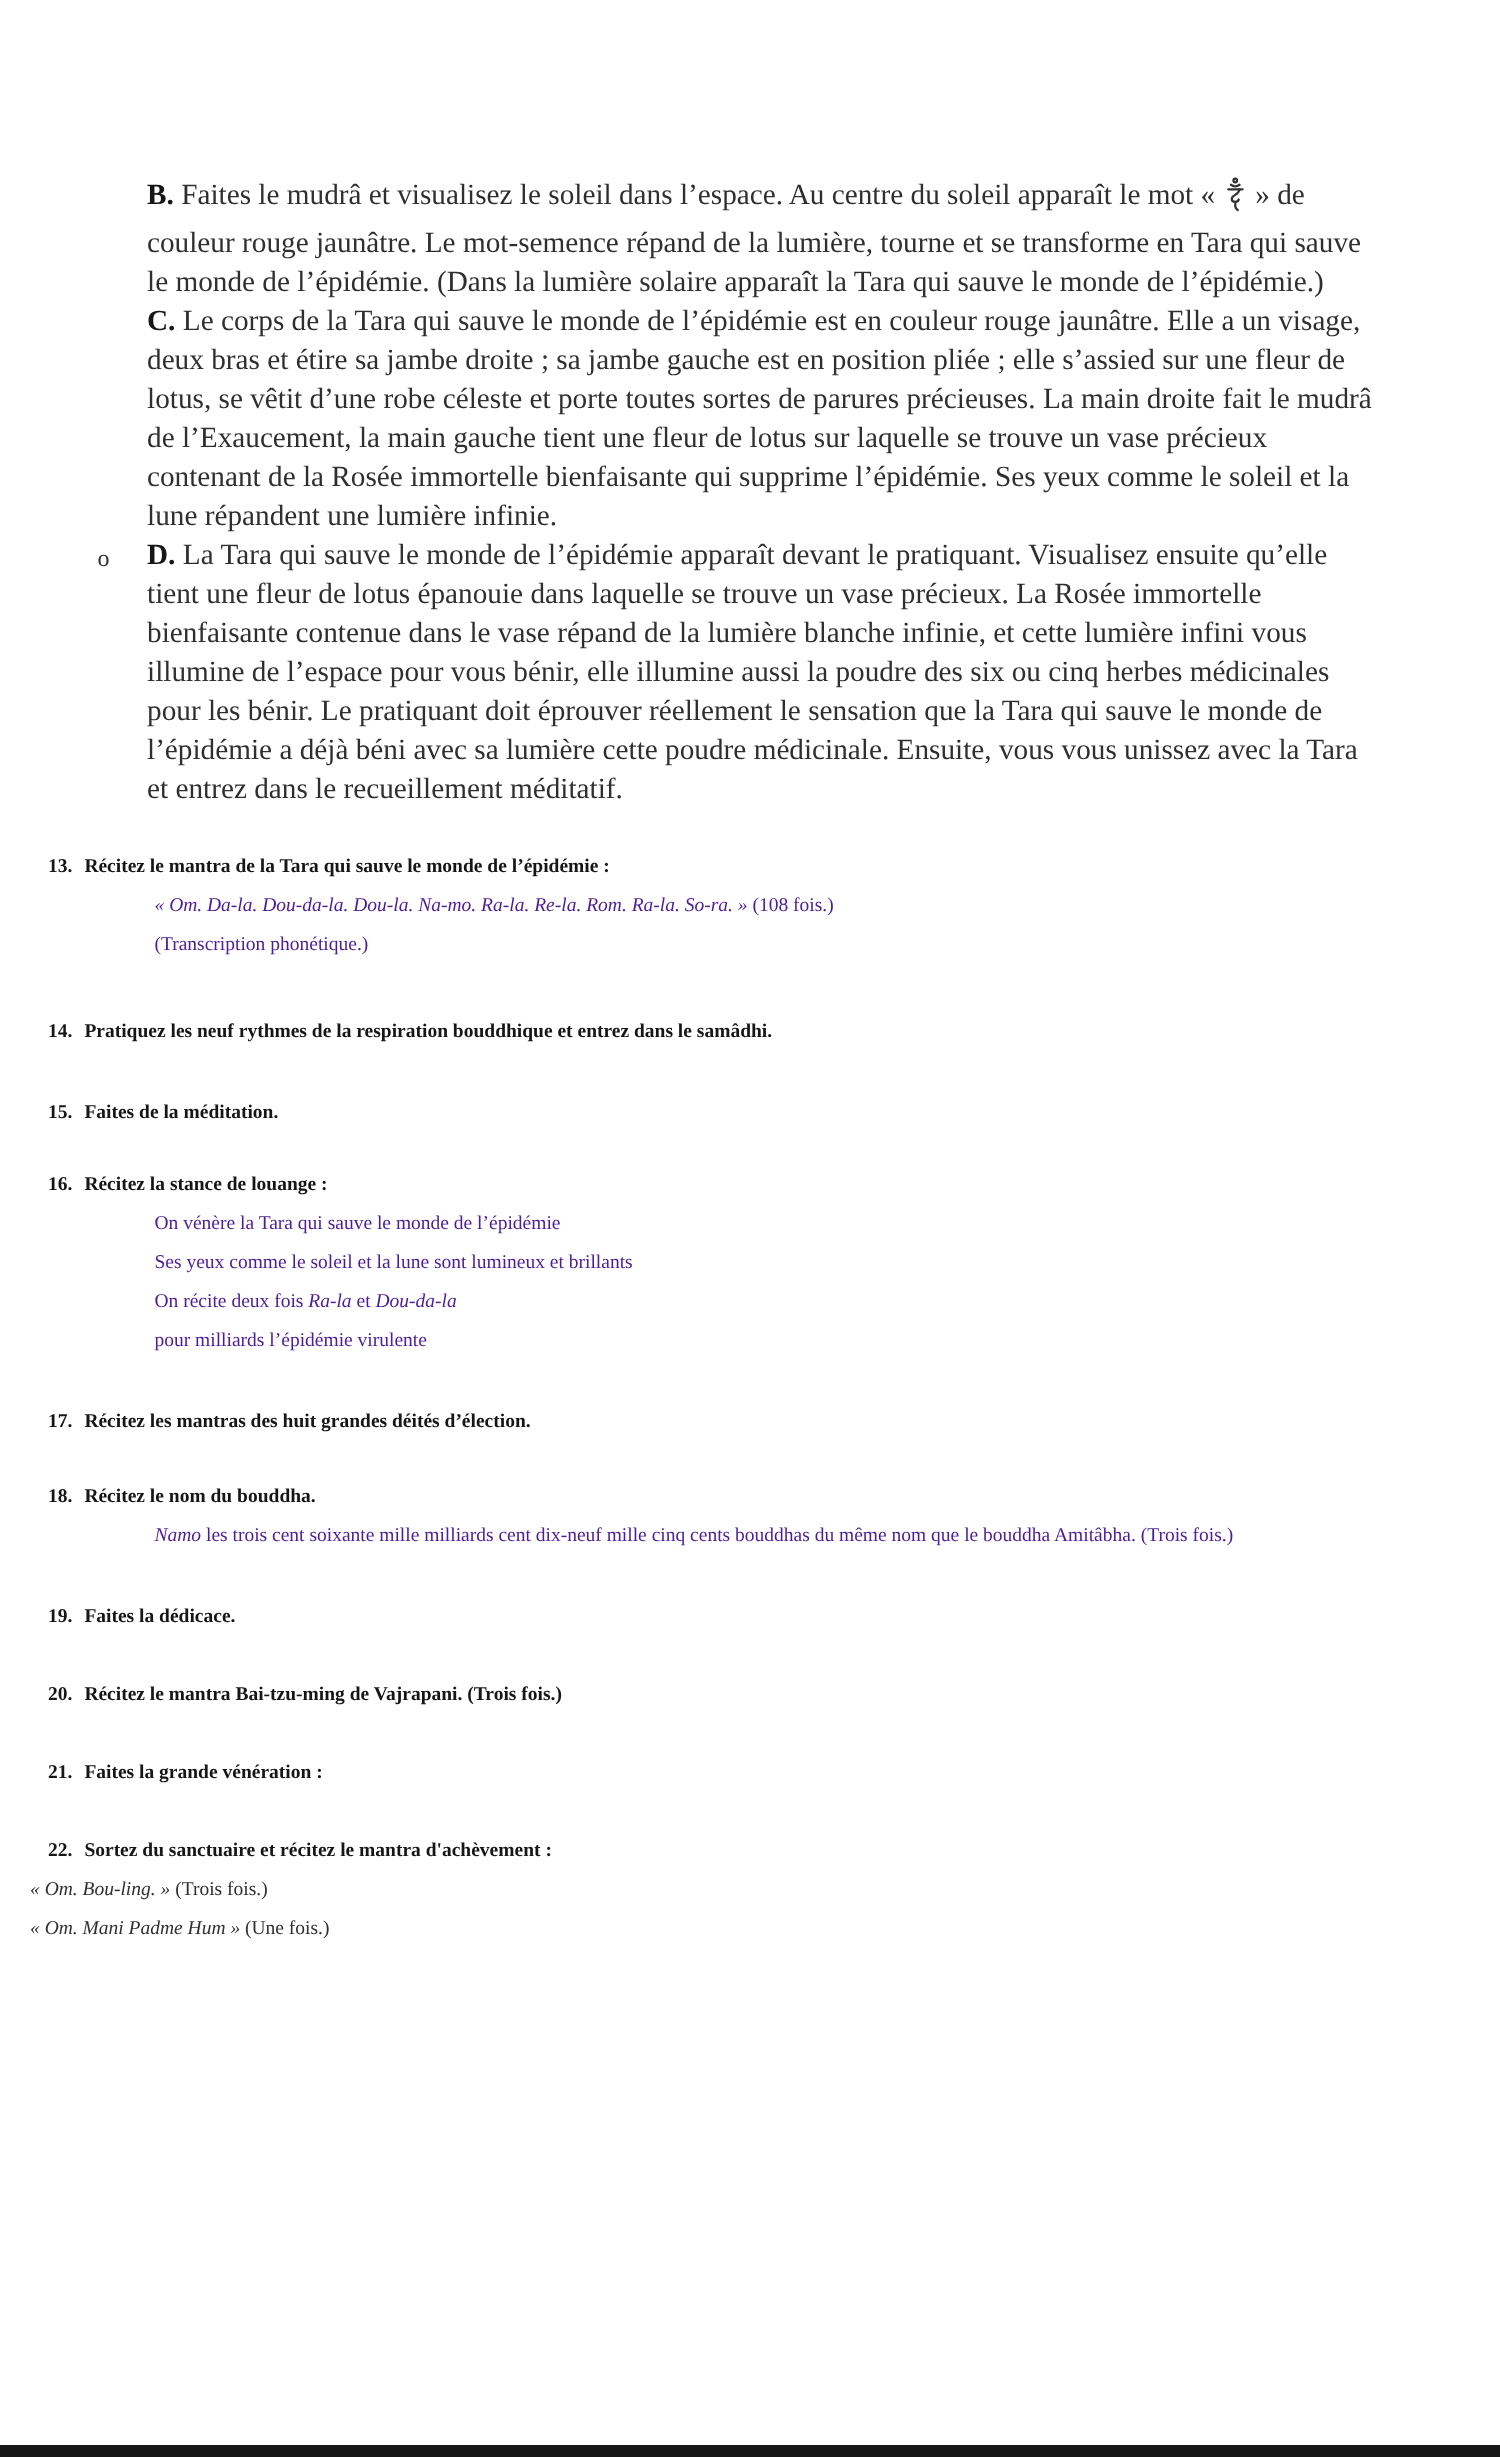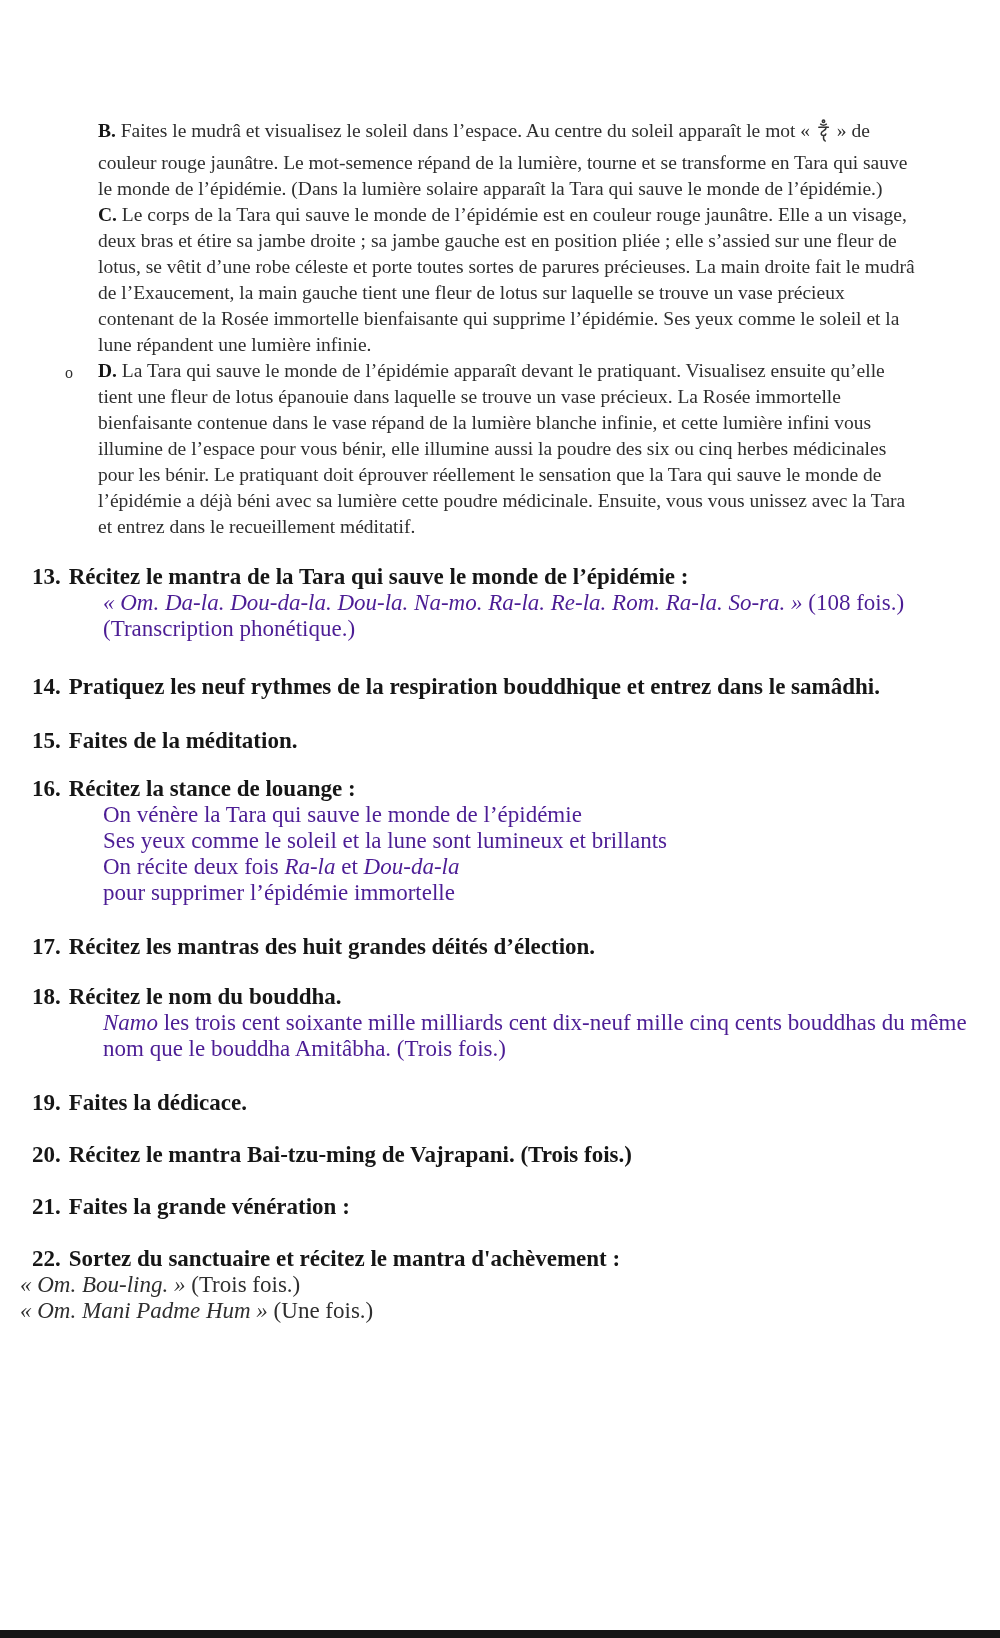--- a/index.html
+++ b/index.html
@@ -4,21 +4,21 @@
 <style>
   html,body{margin:0;padding:0;background:#ffffff;}
   .page{position:relative;width:1000px;height:1638px;background:#ffffff;overflow:hidden;
         font-family:"Liberation Serif", serif;color:#2f2f2f;}
   .content{position:absolute;top:118px;left:0;right:0;}
   .para{margin:0 84px 0 98px;font-size:19.5px;line-height:26px;}
   .plabel{font-weight:bold;color:#161616;}
   .para-d{position:relative;}
   .bullet-o{position:absolute;left:-33px;top:2px;font-size:16px;color:#2f2f2f;}
   .seed{display:inline-block;vertical-align:-6px;margin:0 2px;}
-  .section{font-size:23px;line-height:26px;}
+  .section{font-size:13px;line-height:26px;}
   .mt22{margin-top:22px}.mt24{margin-top:24px}.mt26{margin-top:26px}.mt28{margin-top:28px}.mt32{margin-top:32px}
   .item-heading{padding-left:32px;font-weight:bold;color:#161616;}
   .item-num{margin-right:8px;}
   .item-body{padding-left:103px;color:#4c1d95;}
   .item-body-flush{padding-left:20px;color:#2f2f2f;}
   .it{font-style:italic;}
   
   .footer{position:absolute;left:0;top:1430px;width:1000px;height:208px;}
   .bottom-bar{position:absolute;left:0;bottom:0;width:1000px;height:8px;}
 </style>
@@ -74,21 +74,21 @@
 
     <div class="section mt22">
       <div class="item-heading">
         <span class="item-num">16.</span><span>Récitez la stance de louange :</span>
       </div>
       <div class="item-body">On vénère la Tara qui sauve le monde de l’épidémie</div>
       <div class="item-body">Ses yeux comme le soleil et la lune sont lumineux et brillants</div>
       <div class="item-body">
         <span>On récite deux fois </span><span class="it">Ra-la</span><span> et </span><span class="it">Dou-da-la</span>
       </div>
-      <div class="item-body">pour supprimer l’épidémie immortelle</div>
+      <div class="item-body">pour milliards l’épidémie virulente</div>
     </div>
 
     <div class="section mt28">
       <div class="item-heading">
         <span class="item-num">17.</span><span>Récitez les mantras des huit grandes déités d’élection.</span>
       </div>
     </div>
 
     <div class="section mt24">
       <div class="item-heading">

